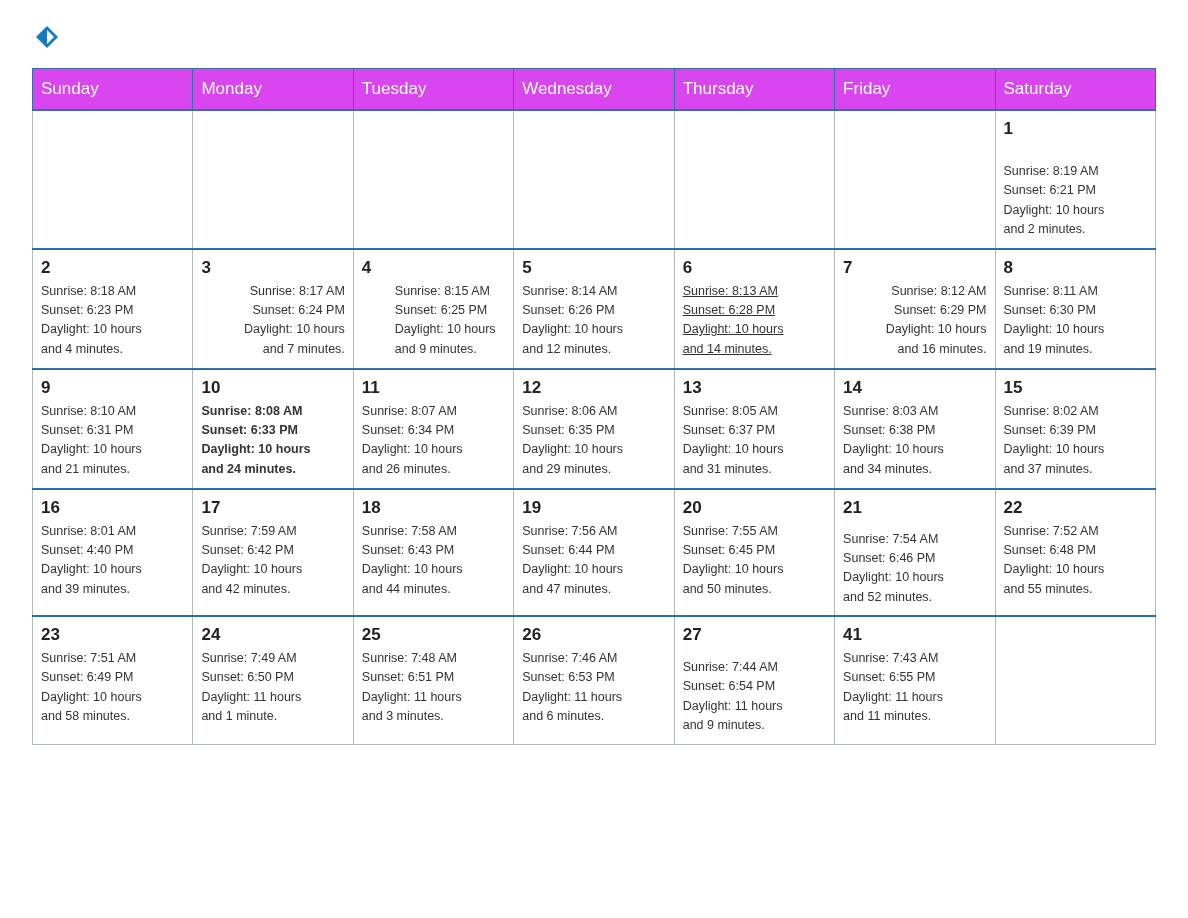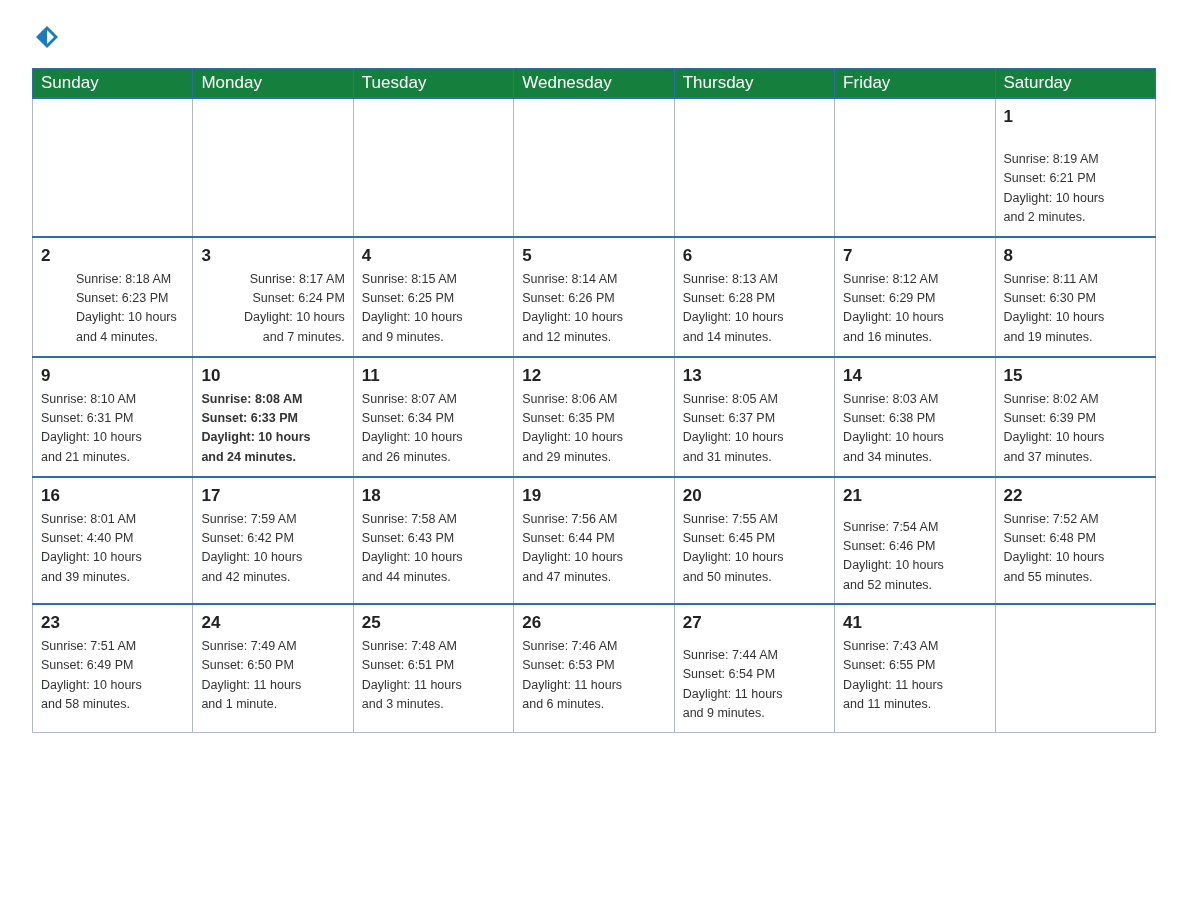--- a/index.html
+++ b/index.html
@@ -37,25 +37,25 @@
       font-size: 22px;
       color: #444;
       margin-top: 4px;
     }
     .calendar-table {
       width: 100%;
       border-collapse: collapse;
       table-layout: fixed;
     }
     .calendar-table thead th {
-      background-color: #15803d;
+      background-color: #d946ef;
       color: #fff;
       font-size: 17px;
       font-weight: normal;
-      padding: 4px 8px;
+      padding: 10px 8px;
       text-align: left;
       border: 1px solid #2f6fa8;
     }
     .calendar-table tbody td {
       vertical-align: top;
       padding: 8px 8px 8px 8px;
       border: 1px solid #b0b8c1;
       height: 120px;
       font-size: 13px;
       color: #333;
@@ -139,56 +139,56 @@
           <span class="day-number">1</span>
           <div class="day-info" style="white-space: pre-line; margin-top: 23px;">Sunrise: 8:19 AM
 Sunset: 6:21 PM
 Daylight: 10 hours
 and 2 minutes.</div>
         </td>
       </tr>
       <tr>
         <td>
           <span class="day-number">2</span>
-          <div class="day-info" style="white-space: pre-line; margin-left: 35px;">Sunrise: 8:18 AM
+          <div class="day-info" style="white-space: pre-line;">Sunrise: 8:18 AM
 Sunset: 6:23 PM
 Daylight: 10 hours
 and 4 minutes.</div>
         </td>
         <td>
           <span class="day-number">3</span>
           <div class="day-info" style="white-space: pre-line; text-align: right;">Sunrise: 8:17 AM
 Sunset: 6:24 PM
 Daylight: 10 hours
 and 7 minutes.</div>
         </td>
         <td>
           <span class="day-number">4</span>
-          <div class="day-info" style="white-space: pre-line;">Sunrise: 8:15 AM
+          <div class="day-info" style="white-space: pre-line; margin-left: 33px;">Sunrise: 8:15 AM
 Sunset: 6:25 PM
 Daylight: 10 hours
 and 9 minutes.</div>
         </td>
         <td>
           <span class="day-number">5</span>
           <div class="day-info" style="white-space: pre-line;">Sunrise: 8:14 AM
 Sunset: 6:26 PM
 Daylight: 10 hours
 and 12 minutes.</div>
         </td>
         <td>
           <span class="day-number">6</span>
-          <div class="day-info" style="white-space: pre-line;">Sunrise: 8:13 AM
+          <div class="day-info" style="white-space: pre-line; text-decoration: underline;">Sunrise: 8:13 AM
 Sunset: 6:28 PM
 Daylight: 10 hours
 and 14 minutes.</div>
         </td>
         <td>
           <span class="day-number">7</span>
-          <div class="day-info" style="white-space: pre-line;">Sunrise: 8:12 AM
+          <div class="day-info" style="white-space: pre-line; text-align: right;">Sunrise: 8:12 AM
 Sunset: 6:29 PM
 Daylight: 10 hours
 and 16 minutes.</div>
         </td>
         <td>
           <span class="day-number">8</span>
           <div class="day-info" style="white-space: pre-line;">Sunrise: 8:11 AM
 Sunset: 6:30 PM
 Daylight: 10 hours
 and 19 minutes.</div>

